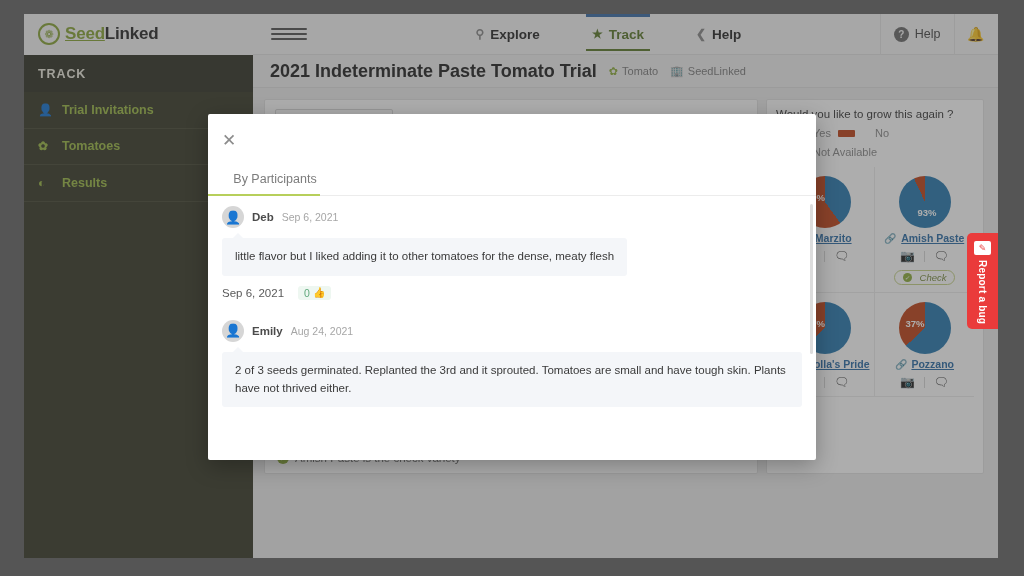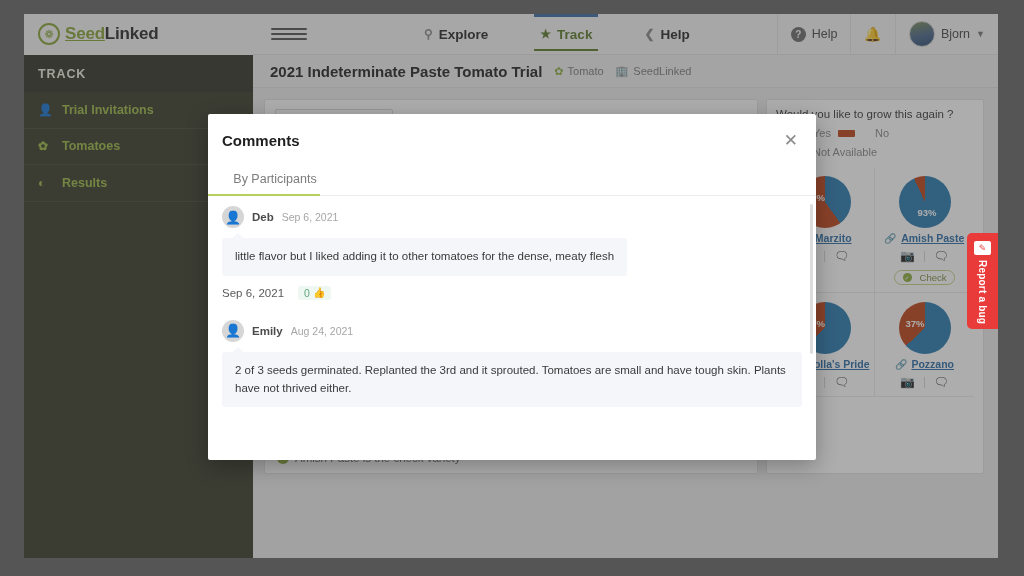--- a/index.html
+++ b/index.html
@@ -127,21 +127,21 @@
     position: absolute; left: 229px; top: 41px;
     width: 745px; height: 503px;
     background: #ececec;
     z-index: 3;
   }
   .page-head {
     height: 33px; display: flex; align-items: center; gap: 12px;
     padding-left: 17px; background: #f0f0f0;
     border-bottom: 1px solid #e0e0e0;
   }
-  .page-title { font-size: 15px; font-weight: 700; color: #262626; }
+  .page-title { font-size: 18px; font-weight: 700; color: #262626; }
   .tagchip { display: flex; align-items: center; gap: 4px; font-size: 11px; color: #7e7e7e; }
   .tagchip .tic { color: #8fae3f; font-size: 11px; }
 
   .content-area { position: relative; padding: 11px 10px 0 10px; height: 470px; }
 
   .left-card {
     position: absolute; left: 11px; top: 11px;
     width: 494px; height: 375px;
     background: #fff; border: 1px solid #e2e2e2; border-radius: 2px;
   }
@@ -195,21 +195,21 @@
     font-size: 10.5px; font-weight: 700; color: #2f6fa8;
     text-decoration: underline;
   }
   .act-row { display: flex; align-items: center; gap: 9px; margin-top: 1px; }
   .act-row .aic { font-size: 12px; color: #4a4a4a; }
   .sep { width: 1px; height: 11px; background: #d8d8d8; }
   .check-pill {
     margin-top: 3px;
     display: flex; align-items: center; gap: 8px;
     border: 1px solid #c6d389; border-radius: 9px;
-    padding: 1px 8px; font-size: 9.5px; color: #7d8f46;
+    padding: 1px 8px; font-size: 9.5px; color: #7d8f46; font-style: italic;
   }
   .check-pill .cp { width: 9px; height: 9px; border-radius: 50%; background: #8fae3f;
     color: #fff; font-size: 6px; display:flex;align-items:center;justify-content:center; }
 
   
   #bug-tab {
     position: absolute; right: 0; top: 219px;
     width: 31px; height: 96px;
     background: #ea3b3b; border-radius: 5px 0 0 5px;
     z-index: 60;
@@ -331,25 +331,20 @@
       </div>
     </div>
 
     <div class="nav-right">
       <div class="cell">
         <span class="help-icon">?</span>
         <span>Help</span>
       </div>
       <div class="cell">
         <span class="bell">🔔</span>
-      </div>
-      <div class="cell">
-        <span class="avatar"></span>
-        <span>Bjorn</span>
-        <span class="caret">▼</span>
       </div>
     </div>
   </div>
 
   <div id="sidebar">
     <div class="side-head">TRACK</div>
     <div class="side-item">
       <span class="sicon">👤</span>
       <span>Trial Invitations</span>
     </div>
@@ -481,21 +476,20 @@
 
   <div id="scrim"></div>
 
   <div id="bug-tab">
     <span class="pencil">✎</span>
     <span class="bt">Report a bug</span>
   </div>
 
   <div id="modal">
     <div class="modal-head">
-      <span class="modal-title">Comments</span>
       <span class="modal-close">✕</span>
     </div>
 
     <div class="modal-tabs">
       <div class="mtab active">
         <span>By Participants</span>
       </div>
     </div>
 
     <div class="modal-body">

